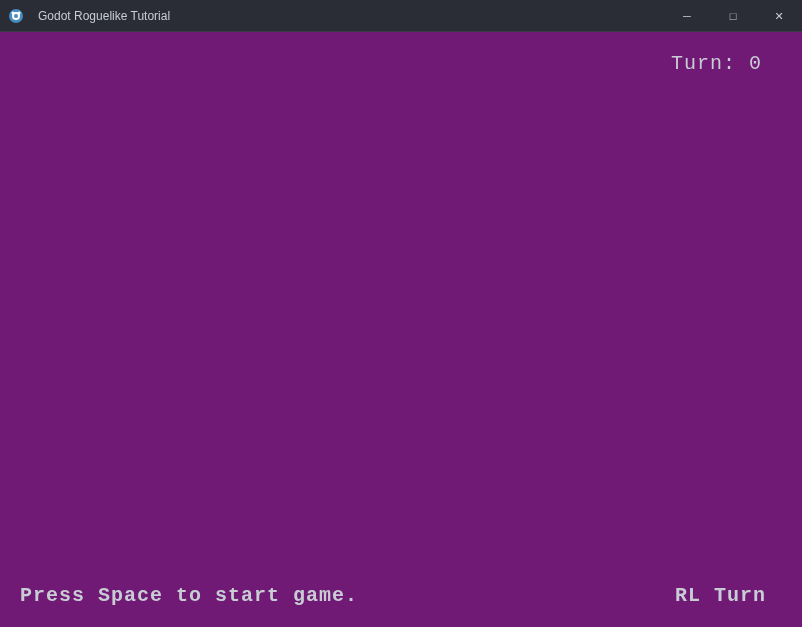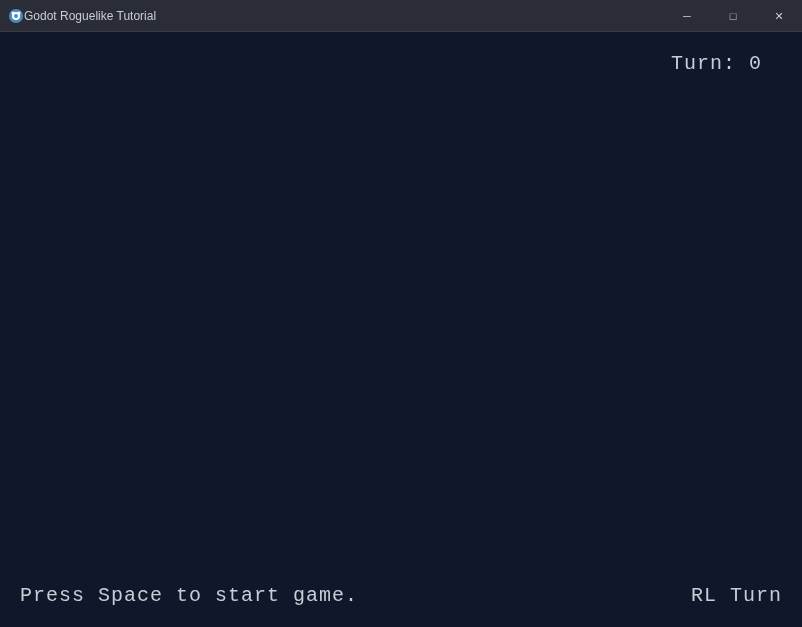--- a/index.html
+++ b/index.html
@@ -26,21 +26,21 @@
       display: flex;
       align-items: center;
       justify-content: space-between;
       padding: 0 8px;
       position: relative;
     }
 
     #title-left {
       display: flex;
       align-items: center;
-      gap: 0;
+      gap: 14px;
     }
 
     #app-icon {
       width: 16px;
       height: 16px;
       display: flex;
       align-items: center;
       justify-content: center;
     }
 
@@ -76,46 +76,47 @@
       font-family: 'Segoe UI', sans-serif;
       cursor: pointer;
       background: transparent;
       border: none;
     }
 
     
     #game-area {
       width: 100%;
       height: calc(627px - 32px);
-      background: #0f172a;
+      background: #701a75;
       position: relative;
       display: flex;
       flex-direction: column;
       text-align: center;
     }
 
     #turn-display {
       position: absolute;
       top: 20px;
       right: 40px;
       color: #c8ccd4;
       font-family: 'Courier New', Courier, monospace;
       font-size: 20px;
       letter-spacing: 1px;
     }
 
     #bottom-bar {
       position: absolute;
       bottom: 20px;
       left: 0;
-      right: 0;
+      right: 16px;
       display: flex;
       align-items: center;
       justify-content: space-between;
       padding: 0 20px;
+      font-weight: bold;
     }
 
     #press-space-text {
       color: #c8ccd4;
       font-family: 'Courier New', Courier, monospace;
       font-size: 20px;
       letter-spacing: 1px;
     }
 
     #rl-demo-text {

